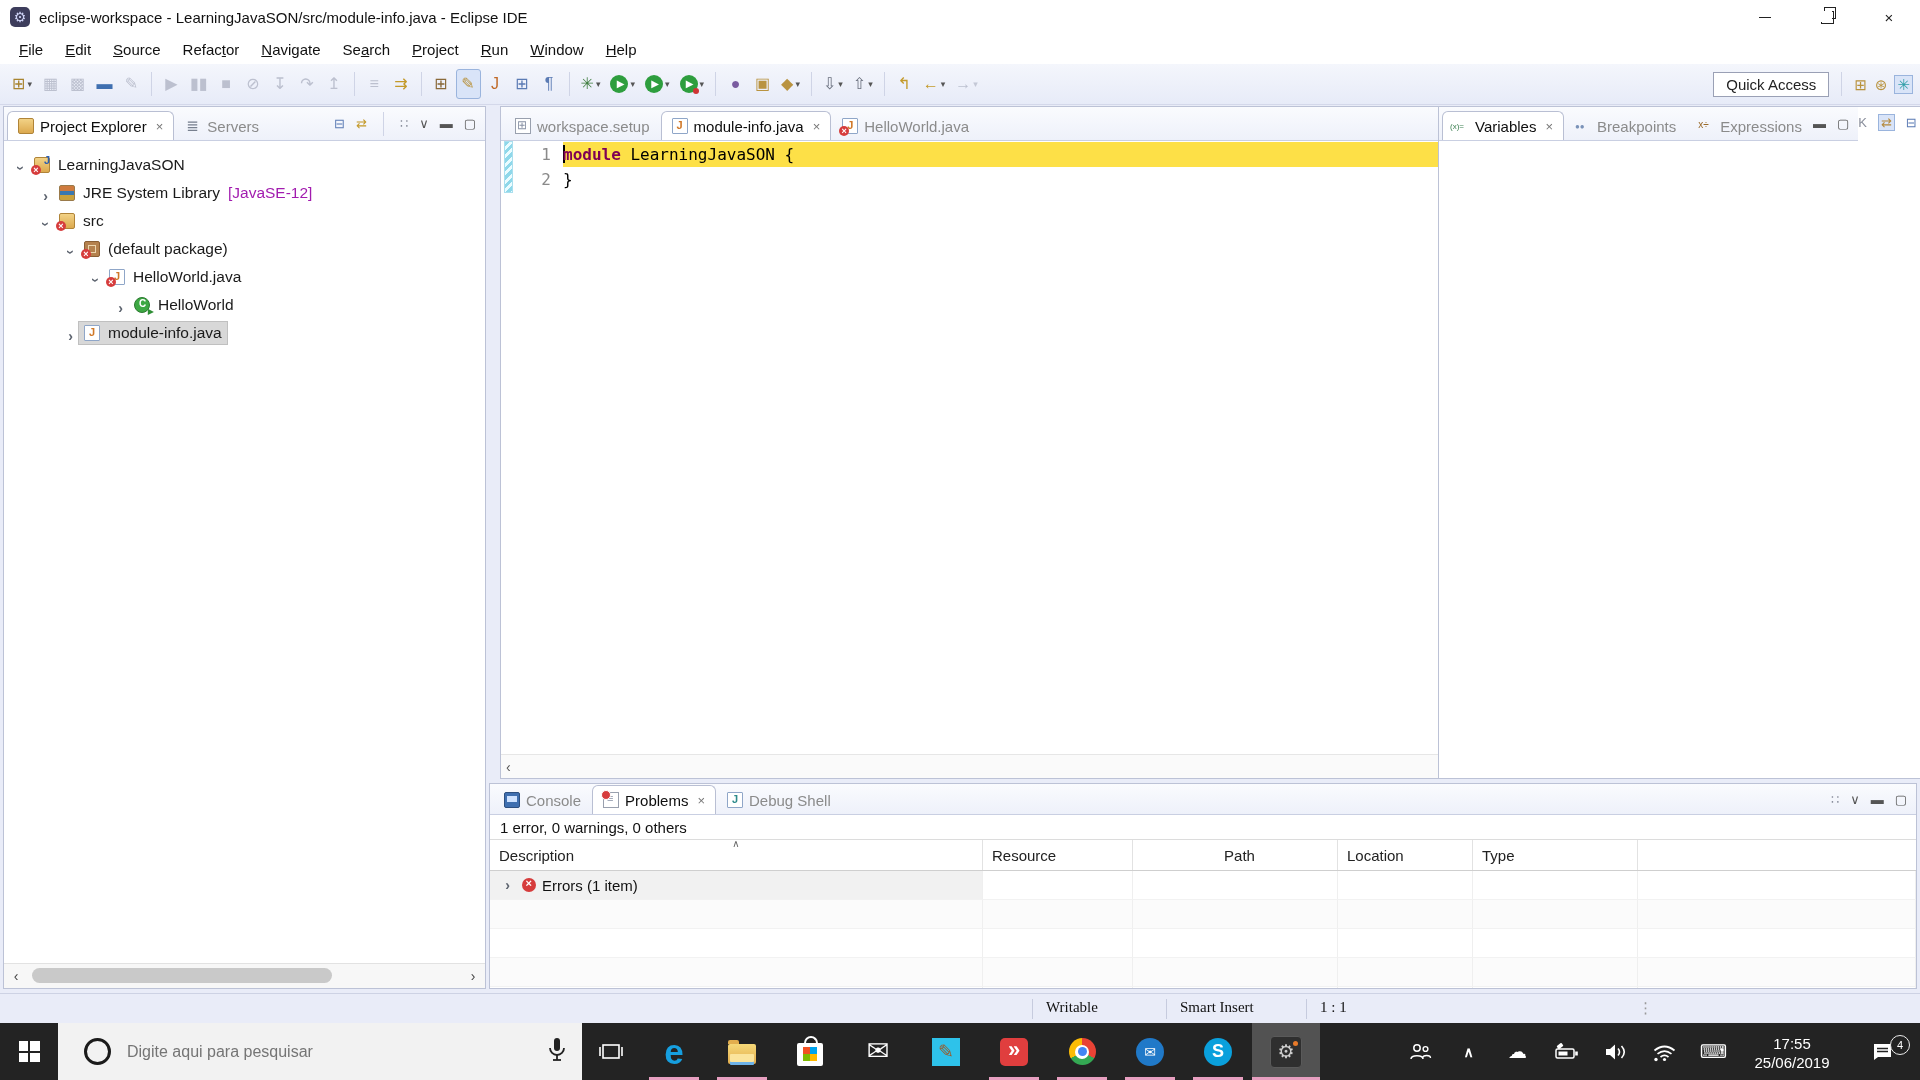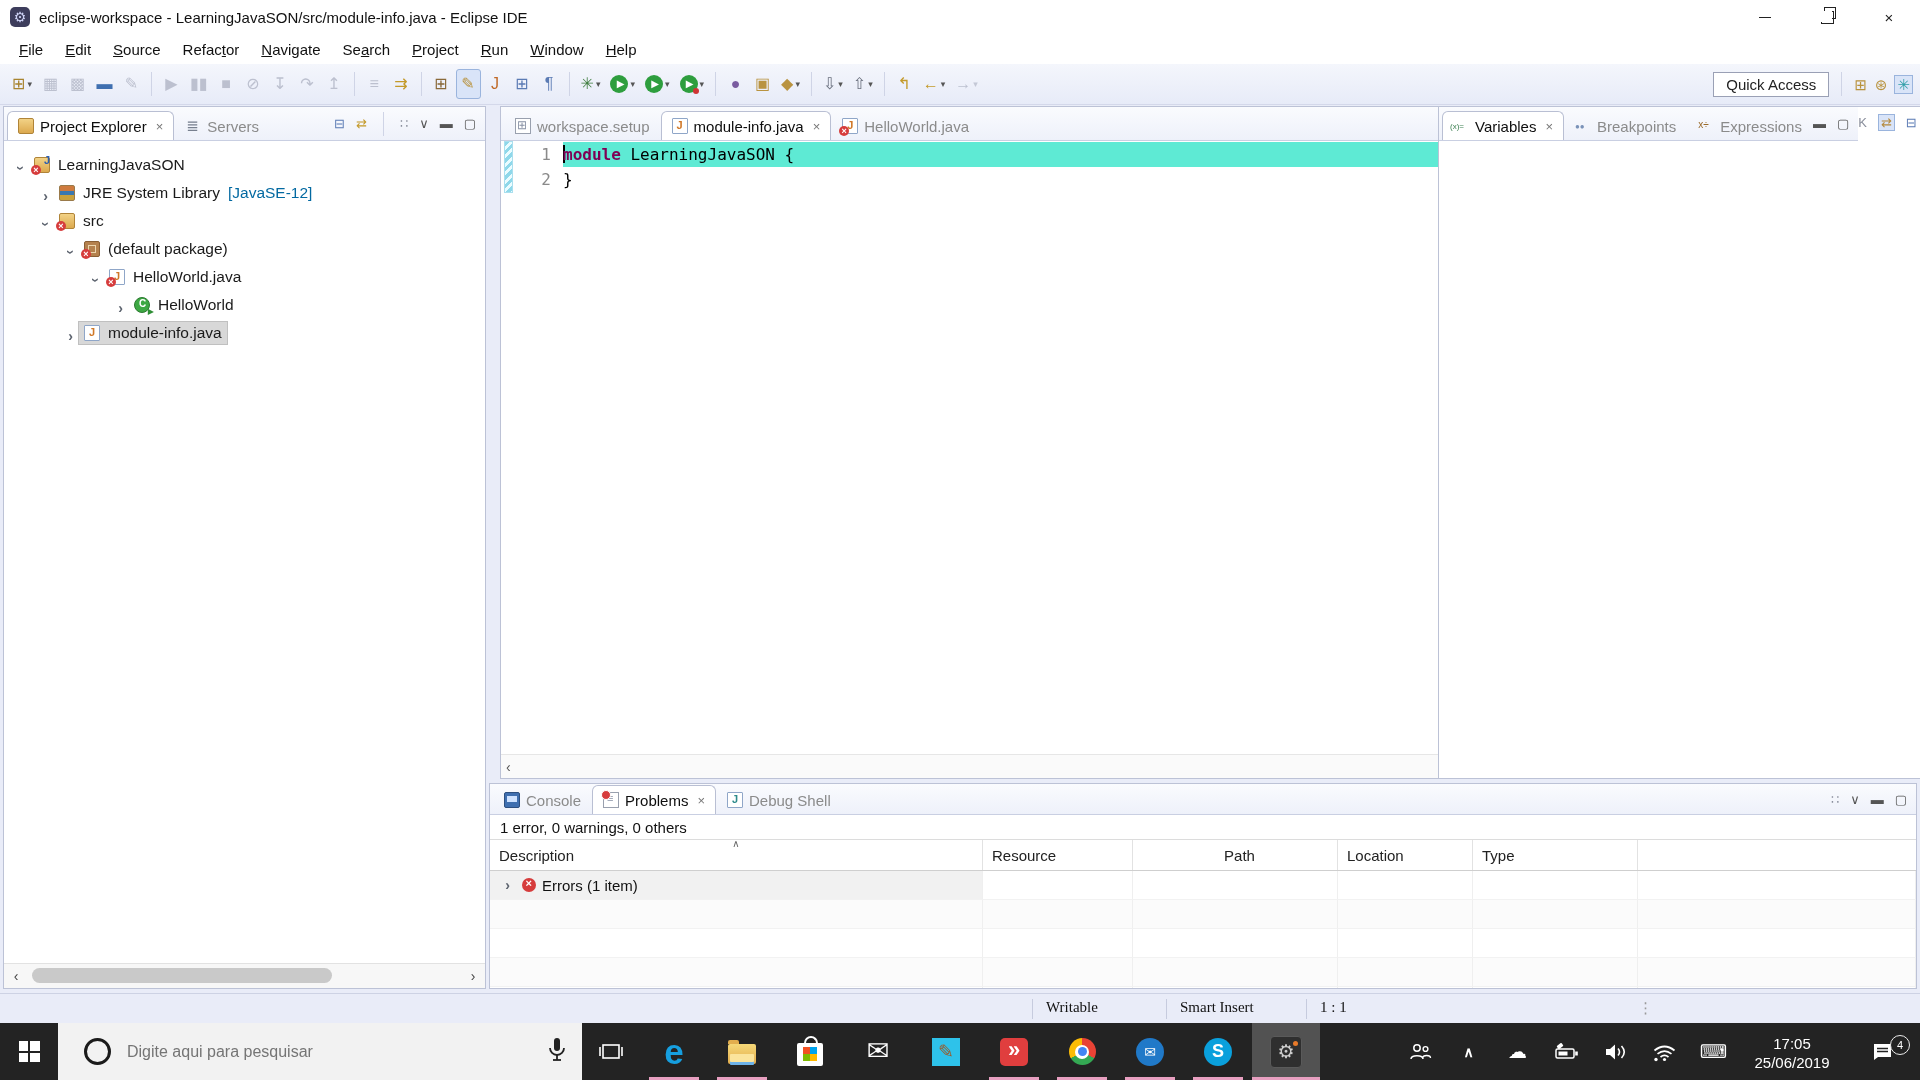--- a/index.html
+++ b/index.html
@@ -86,35 +86,35 @@
   .icon-expressions::before{content:"x÷";font-size:10px;color:#9a6a2a;position:absolute;left:0;top:1px;}
   .icon-error-circle{background:#d63c3c;border-radius:50%;width:14px;height:14px;}
   .icon-error-circle::before{content:"×";color:#fff;font-weight:bold;font-size:11px;position:absolute;left:3.5px;top:-1px;}
   
   #tree{flex:1;padding-top:7px;font-size:15.5px;color:#1a1a1a;overflow:hidden;}
   .tree-row{height:28px;display:flex;align-items:flex-end;}
   .twisty{width:17px;text-align:center;color:#5c636e;font-size:14px;font-weight:bold;flex:none;display:inline-block;}
   .twisty.expanded{transform:rotate(90deg);}
   .selwrap{display:inline-flex;align-items:center;gap:8px;padding:2px 5px;}
   .selwrap.selected{background:#d8d8d8;outline:1px solid #c0c0c0;}
-  .suffix{color:#0369a1;}
+  .suffix{color:#a21caf;}
   .lp-hscroll{flex:none;height:24px;border-top:1px solid #e2e2e2;background:#f7f7f7;display:flex;align-items:center;padding:0 4px;}
   .scroll-arrow{color:#444;font-size:14px;width:16px;text-align:center;flex:none;}
   .lp-track{flex:1;height:100%;position:relative;}
   .lp-thumb{position:absolute;left:8px;top:4px;width:300px;height:15px;background:#c9c9c9;border-radius:8px;}
   
   .editor-body{flex:1;display:flex;position:relative;background:#fff;}
   .ruler{width:16px;position:relative;flex:none;}
   .range-ind{position:absolute;left:3px;top:0;width:9px;height:52px;
     background:repeating-linear-gradient(135deg,#8fd8ea 0 3px,#eafcff 3px 6px);border:1px solid #aadfee;box-sizing:border-box;}
   #code-lines{flex:1;padding-top:1px;}
   .code-line{display:flex;height:25px;font:16px "DejaVu Sans Mono",monospace;line-height:25px;}
   .ln{width:34px;text-align:right;padding-right:12px;color:#8a8a8a;flex:none;}
   .lt{flex:1;white-space:pre;color:#000;}
-  .lt.current{background:#5eead4;}
+  .lt.current{background:#fde047;}
   .tok-keyword{color:#7f0055;font-weight:bold;}
   .caret{display:inline-block;width:2px;height:18px;background:#000;vertical-align:-3px;margin-right:-2px;}
   .vscroll{width:20px;flex:none;border-left:1px solid #e6e6e6;display:flex;flex-direction:column;
     justify-content:space-between;align-items:center;color:#a8a8a8;font-size:11px;padding:3px 0;}
   .hscroll{flex:none;height:23px;border-top:1px solid #e6e6e6;background:#fafafa;display:flex;
     align-items:center;justify-content:space-between;padding:0 5px;color:#555;font-size:14px;}
   
   .dbg-toolbar{flex:none;height:30px;background:#fff;display:flex;justify-content:flex-end;align-items:center;
     gap:12px;padding-right:10px;}
   .dbg-upper{flex:none;height:372px;background:#fff;}
@@ -711,21 +711,21 @@
           <path d="M6.5 13.8 q7-5.5 14 0" fill="none" stroke="#fff" stroke-width="1.7"></path>
           <path d="M9.5 17 q4-3.2 8 0" fill="none" stroke="#fff" stroke-width="1.7"></path>
           <circle cx="13.5" cy="19.5" r="1.6" fill="#fff"></circle>
           <circle cx="5" cy="19.5" r="1.7" fill="#fff"></circle>
         </svg>
       </div>
       <div class="tray-cell">
         <span class="tray-glyph">⌨</span>
       </div>
     <div class="clock-cell">
-      <div>17:05</div>
+      <div>17:55</div>
       <div>25/06/2019</div>
     </div>
     <div class="notif-cell">
       <svg width="26" height="24" viewBox="0 0 26 24">
           <path d="M4 4 h17 v13 h-13 l-4 3 z" fill="#fff"></path>
           <path d="M7 8.5 h11 M7 11.5 h11" stroke="#232323" stroke-width="1.4"></path>
         </svg>
       <span class="notif-badge">4</span>
     </div>
   </div>

